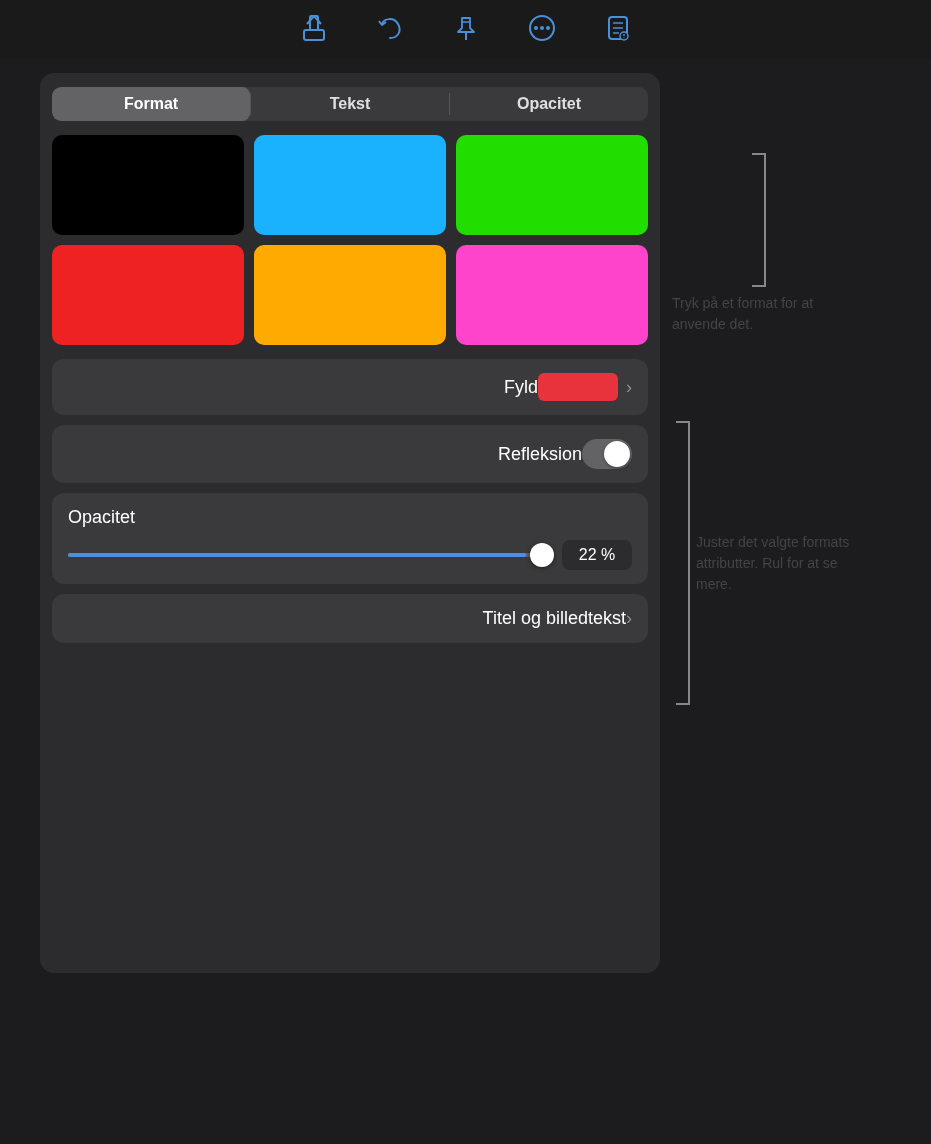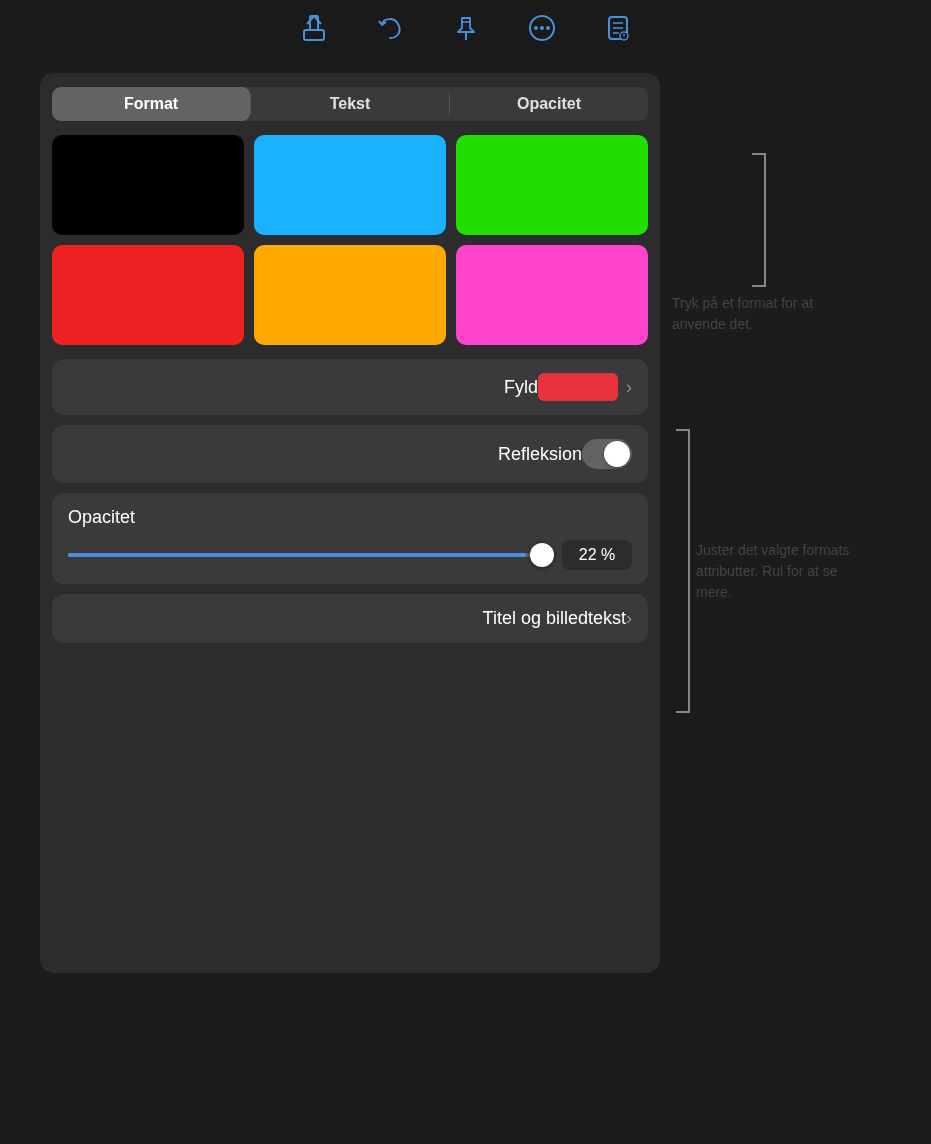--- a/index.html
+++ b/index.html
@@ -304,21 +304,21 @@
 
     <div style="position:absolute; top: 80px; left:0; display:flex; flex-direction:column; align-items:center; gap:6px;">
       <div style="display:flex;flex-direction:column;align-items:flex-end;width:18px;">
         <div style="width:14px;height:2px;background:#888;"></div>
         <div style="width:2px;background:#888;height:130px;margin-left:auto;"></div>
         <div style="width:14px;height:2px;background:#888;"></div>
       </div>
       <div style="color:#444;font-size:14px;line-height:1.5;max-width:170px;">Tryk på et format for at anvende det.</div>
     </div>
 
-    <div style="position:absolute; top: 356px; left:0; display:flex; flex-direction:row; align-items:center; gap:6px;">
+    <div style="position:absolute; top: 348px; left:0; display:flex; flex-direction:row; align-items:center; gap:6px;">
       <div style="display:flex;flex-direction:column;align-items:flex-end;width:18px;">
         <div style="width:14px;height:2px;background:#888;"></div>
         <div style="width:2px;background:#888;height:280px;margin-left:auto;"></div>
         <div style="width:14px;height:2px;background:#888;"></div>
       </div>
       <div style="color:#444;font-size:14px;line-height:1.5;max-width:170px;">Juster det valgte formats attributter. Rul for at se mere.</div>
     </div>
 
   </div>
 </div>

